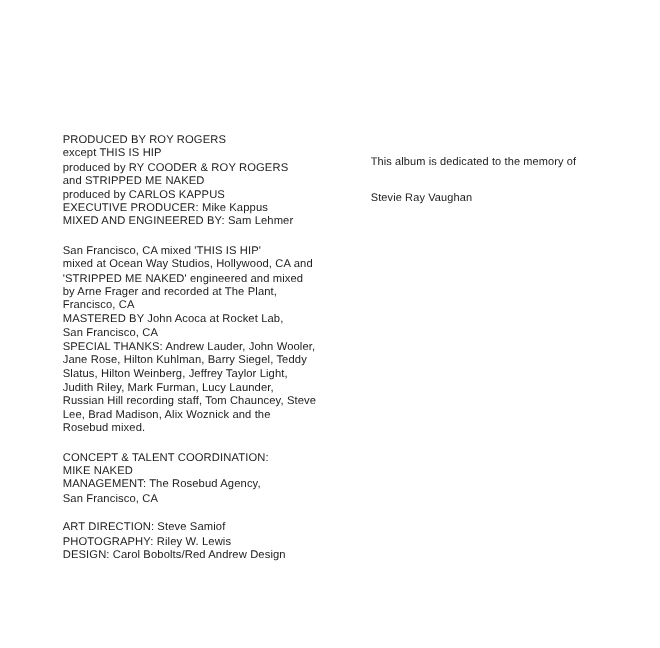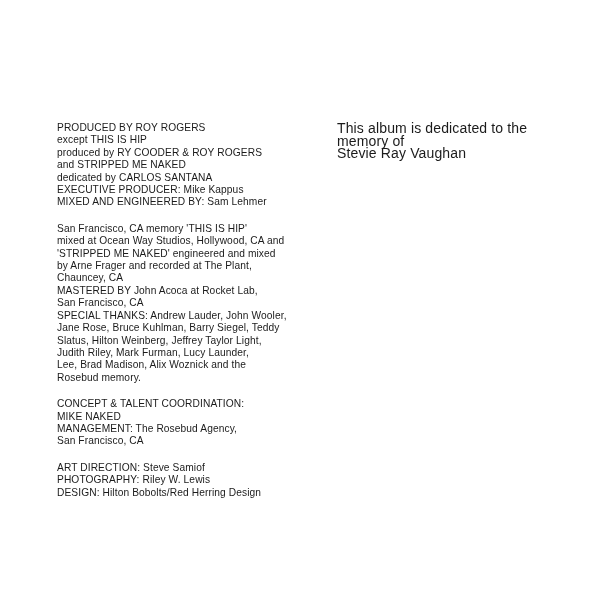--- a/index.html
+++ b/index.html
@@ -37,68 +37,70 @@
   .block:last-child {
     margin-bottom: 0;
   }
   .line {
     font-size: 10.2px;
     line-height: 12.4px;
     letter-spacing: 0.01em;
     white-space: pre-wrap;
   }
   .right .line {
-    font-size: 14px;
+    font-size: 10px;
     line-height: 12.6px;
+    margin-top: 20px;
   }
 </style>
 </head>
 <body>
 
 <div class="page">
 
   <div class="col-left">
 
     <div class="block">
       <div class="line">PRODUCED BY ROY ROGERS</div>
       <div class="line">except THIS IS HIP</div>
       <div class="line">produced by RY COODER &amp; ROY ROGERS</div>
       <div class="line">and STRIPPED ME NAKED</div>
-      <div class="line">dedicated by CARLOS SANTANA</div>
+      <div class="line">produced by CARLOS KAPPUS</div>
       <div class="line">EXECUTIVE PRODUCER: Mike Kappus</div>
       <div class="line">MIXED AND ENGINEERED BY: Sam Lehmer</div>
     </div>
 
     <div class="block">
-      <div class="line">San Francisco, CA memory 'THIS IS HIP'</div>
+      <div class="line">San Francisco, CA mixed 'THIS IS HIP'</div>
       <div class="line">mixed at Ocean Way Studios, Hollywood, CA and</div>
       <div class="line">'STRIPPED ME NAKED' engineered and mixed</div>
       <div class="line">by Arne Frager and recorded at The Plant,</div>
-      <div class="line">Chauncey, CA</div>
+      <div class="line">Francisco, CA</div>
       <div class="line">MASTERED BY John Acoca at Rocket Lab,</div>
       <div class="line">San Francisco, CA</div>
       <div class="line">SPECIAL THANKS: Andrew Lauder, John Wooler,</div>
-      <div class="line">Jane Rose, Bruce Kuhlman, Barry Siegel, Teddy</div>
+      <div class="line">Jane Rose, Hilton Kuhlman, Barry Siegel, Teddy</div>
       <div class="line">Slatus, Hilton Weinberg, Jeffrey Taylor Light,</div>
       <div class="line">Judith Riley, Mark Furman, Lucy Launder,</div>
+      <div class="line">Russian Hill recording staff, Tom Chauncey, Steve</div>
       <div class="line">Lee, Brad Madison, Alix Woznick and the</div>
-      <div class="line">Rosebud memory.</div>
+      <div class="line">Rosebud mixed.</div>
     </div>
 
     <div class="block">
       <div class="line">CONCEPT &amp; TALENT COORDINATION:</div>
       <div class="line">MIKE NAKED</div>
       <div class="line">MANAGEMENT: The Rosebud Agency,</div>
       <div class="line">San Francisco, CA</div>
     </div>
 
     <div class="block">
       <div class="line">ART DIRECTION: Steve Samiof</div>
       <div class="line">PHOTOGRAPHY: Riley W. Lewis</div>
-      <div class="line">DESIGN: Hilton Bobolts/Red Herring Design</div>
+      <div class="line">DESIGN: Carol Bobolts/Red Andrew Design</div>
     </div>
 
   </div>
 
   <div class="col-right right">
     <div class="block">
       <div class="line">This album is dedicated to the memory of</div>
       <div class="line">Stevie Ray Vaughan</div>
     </div>
   </div>

